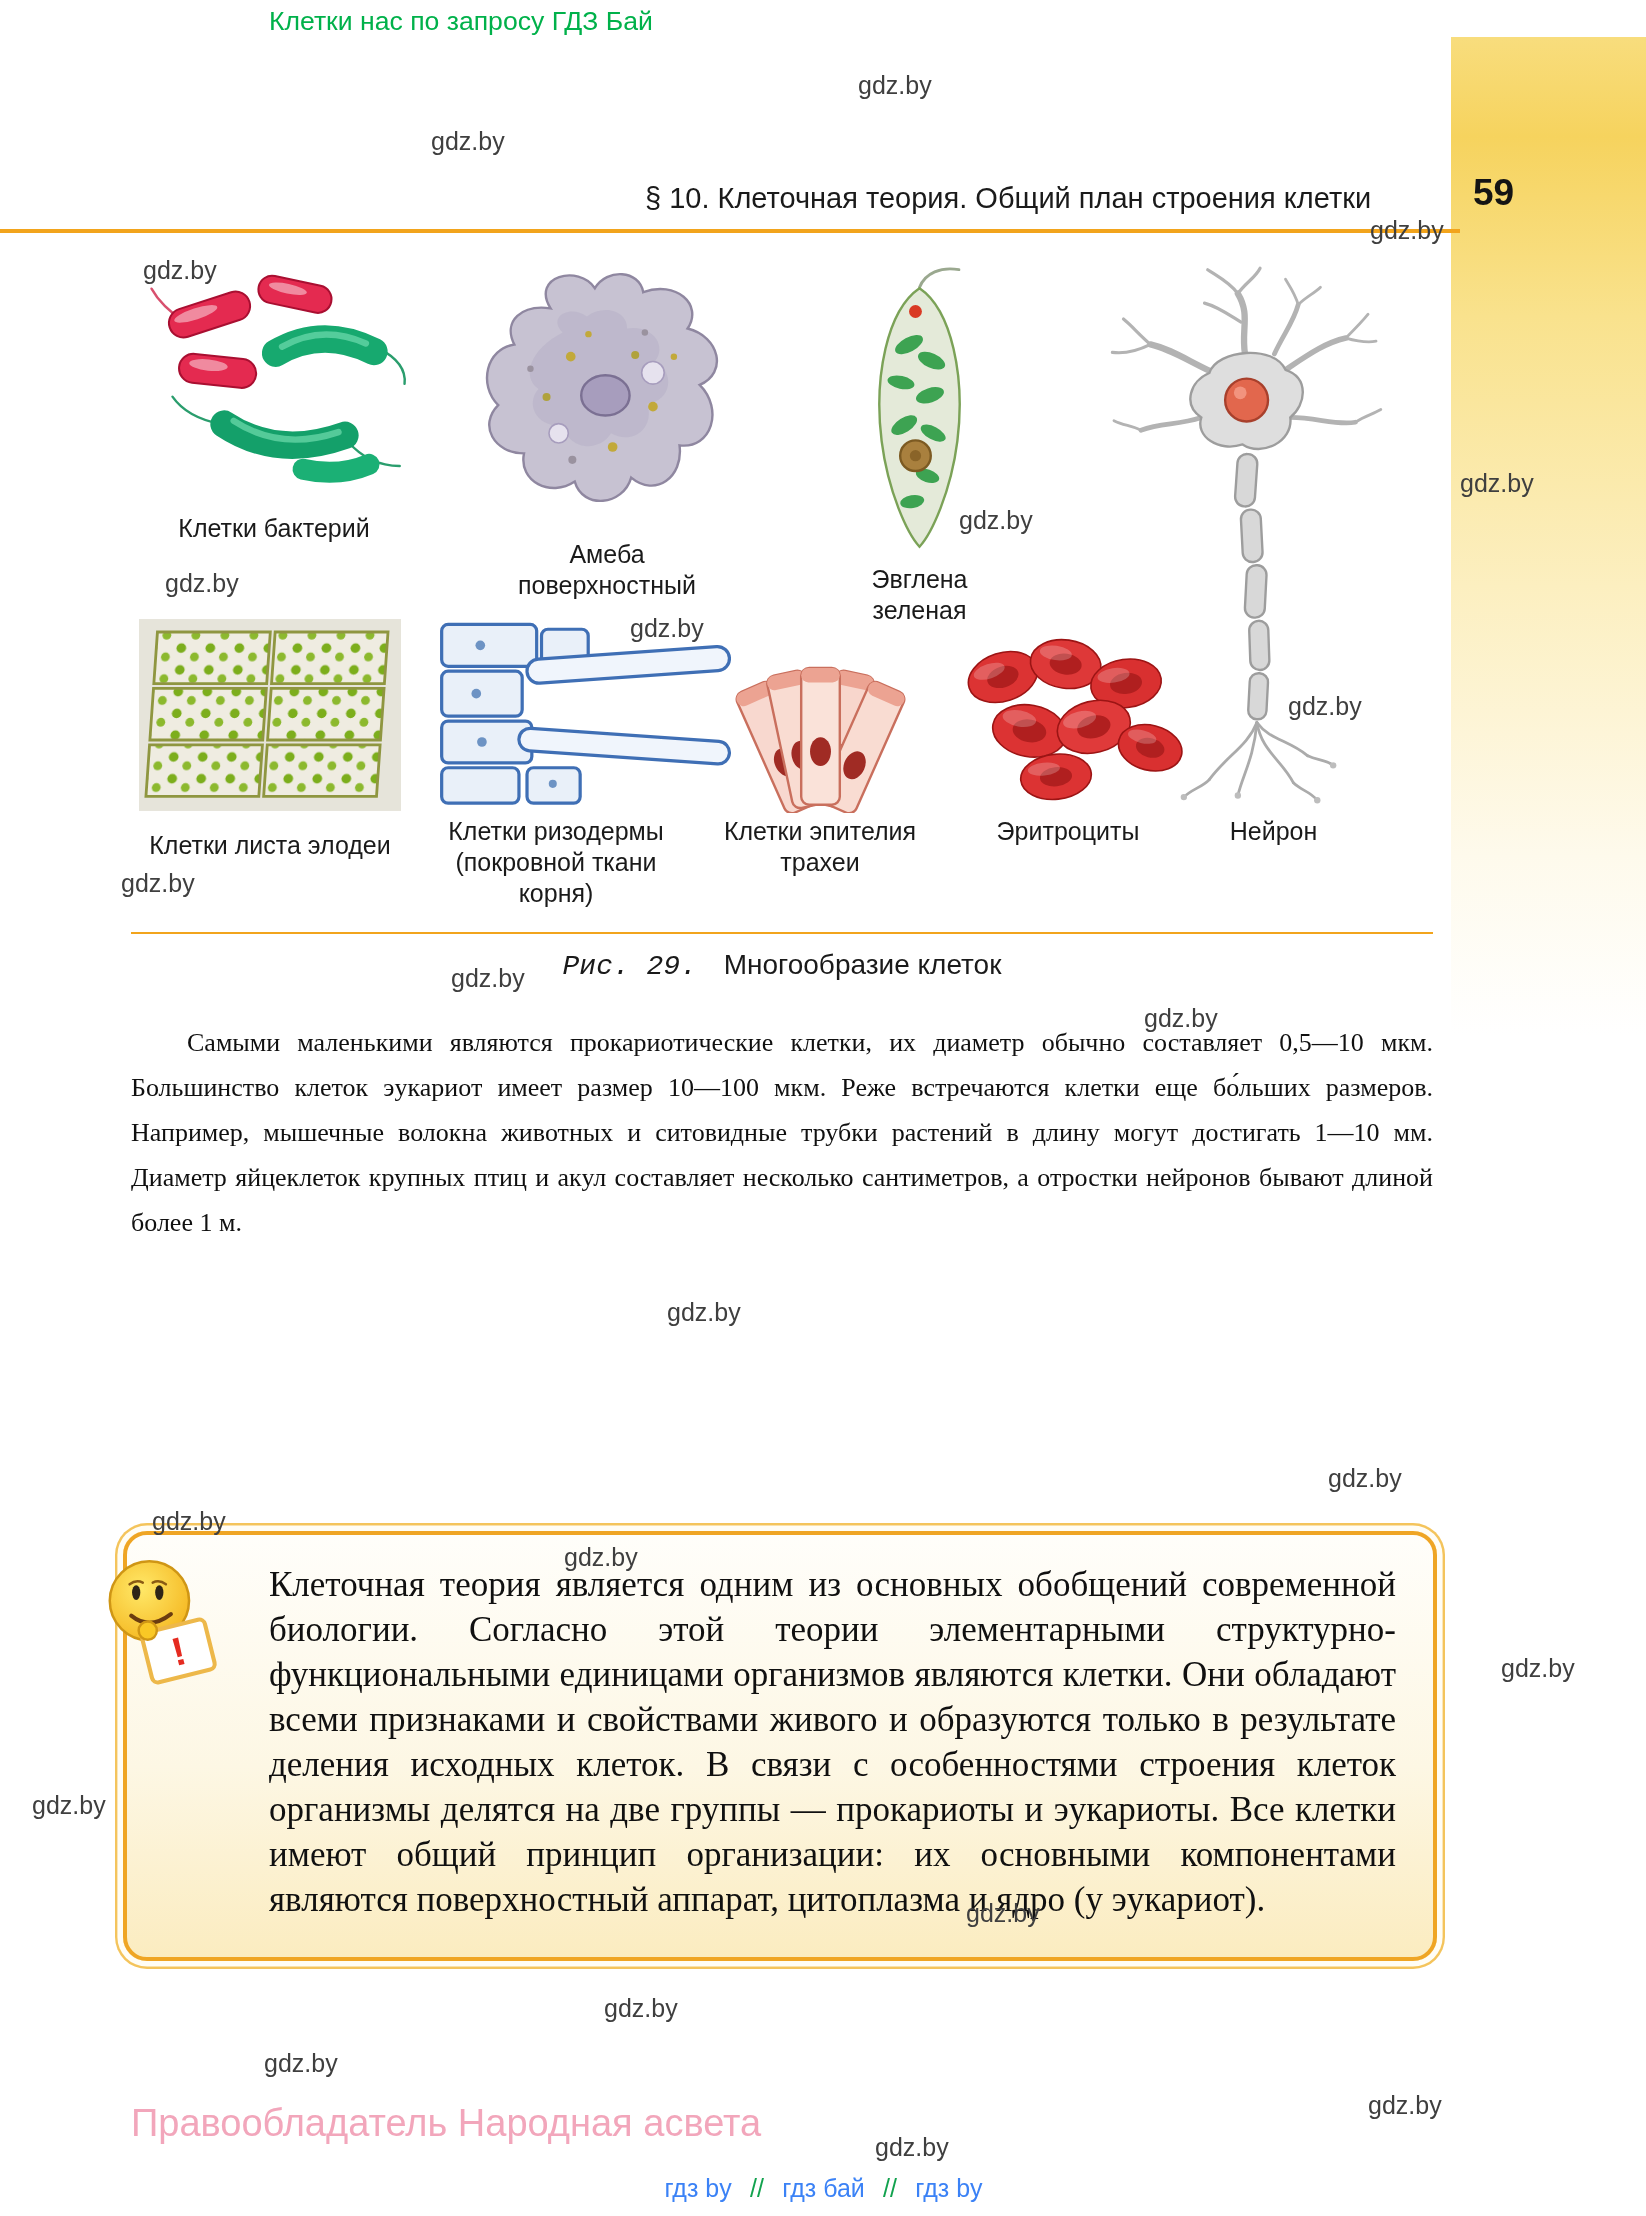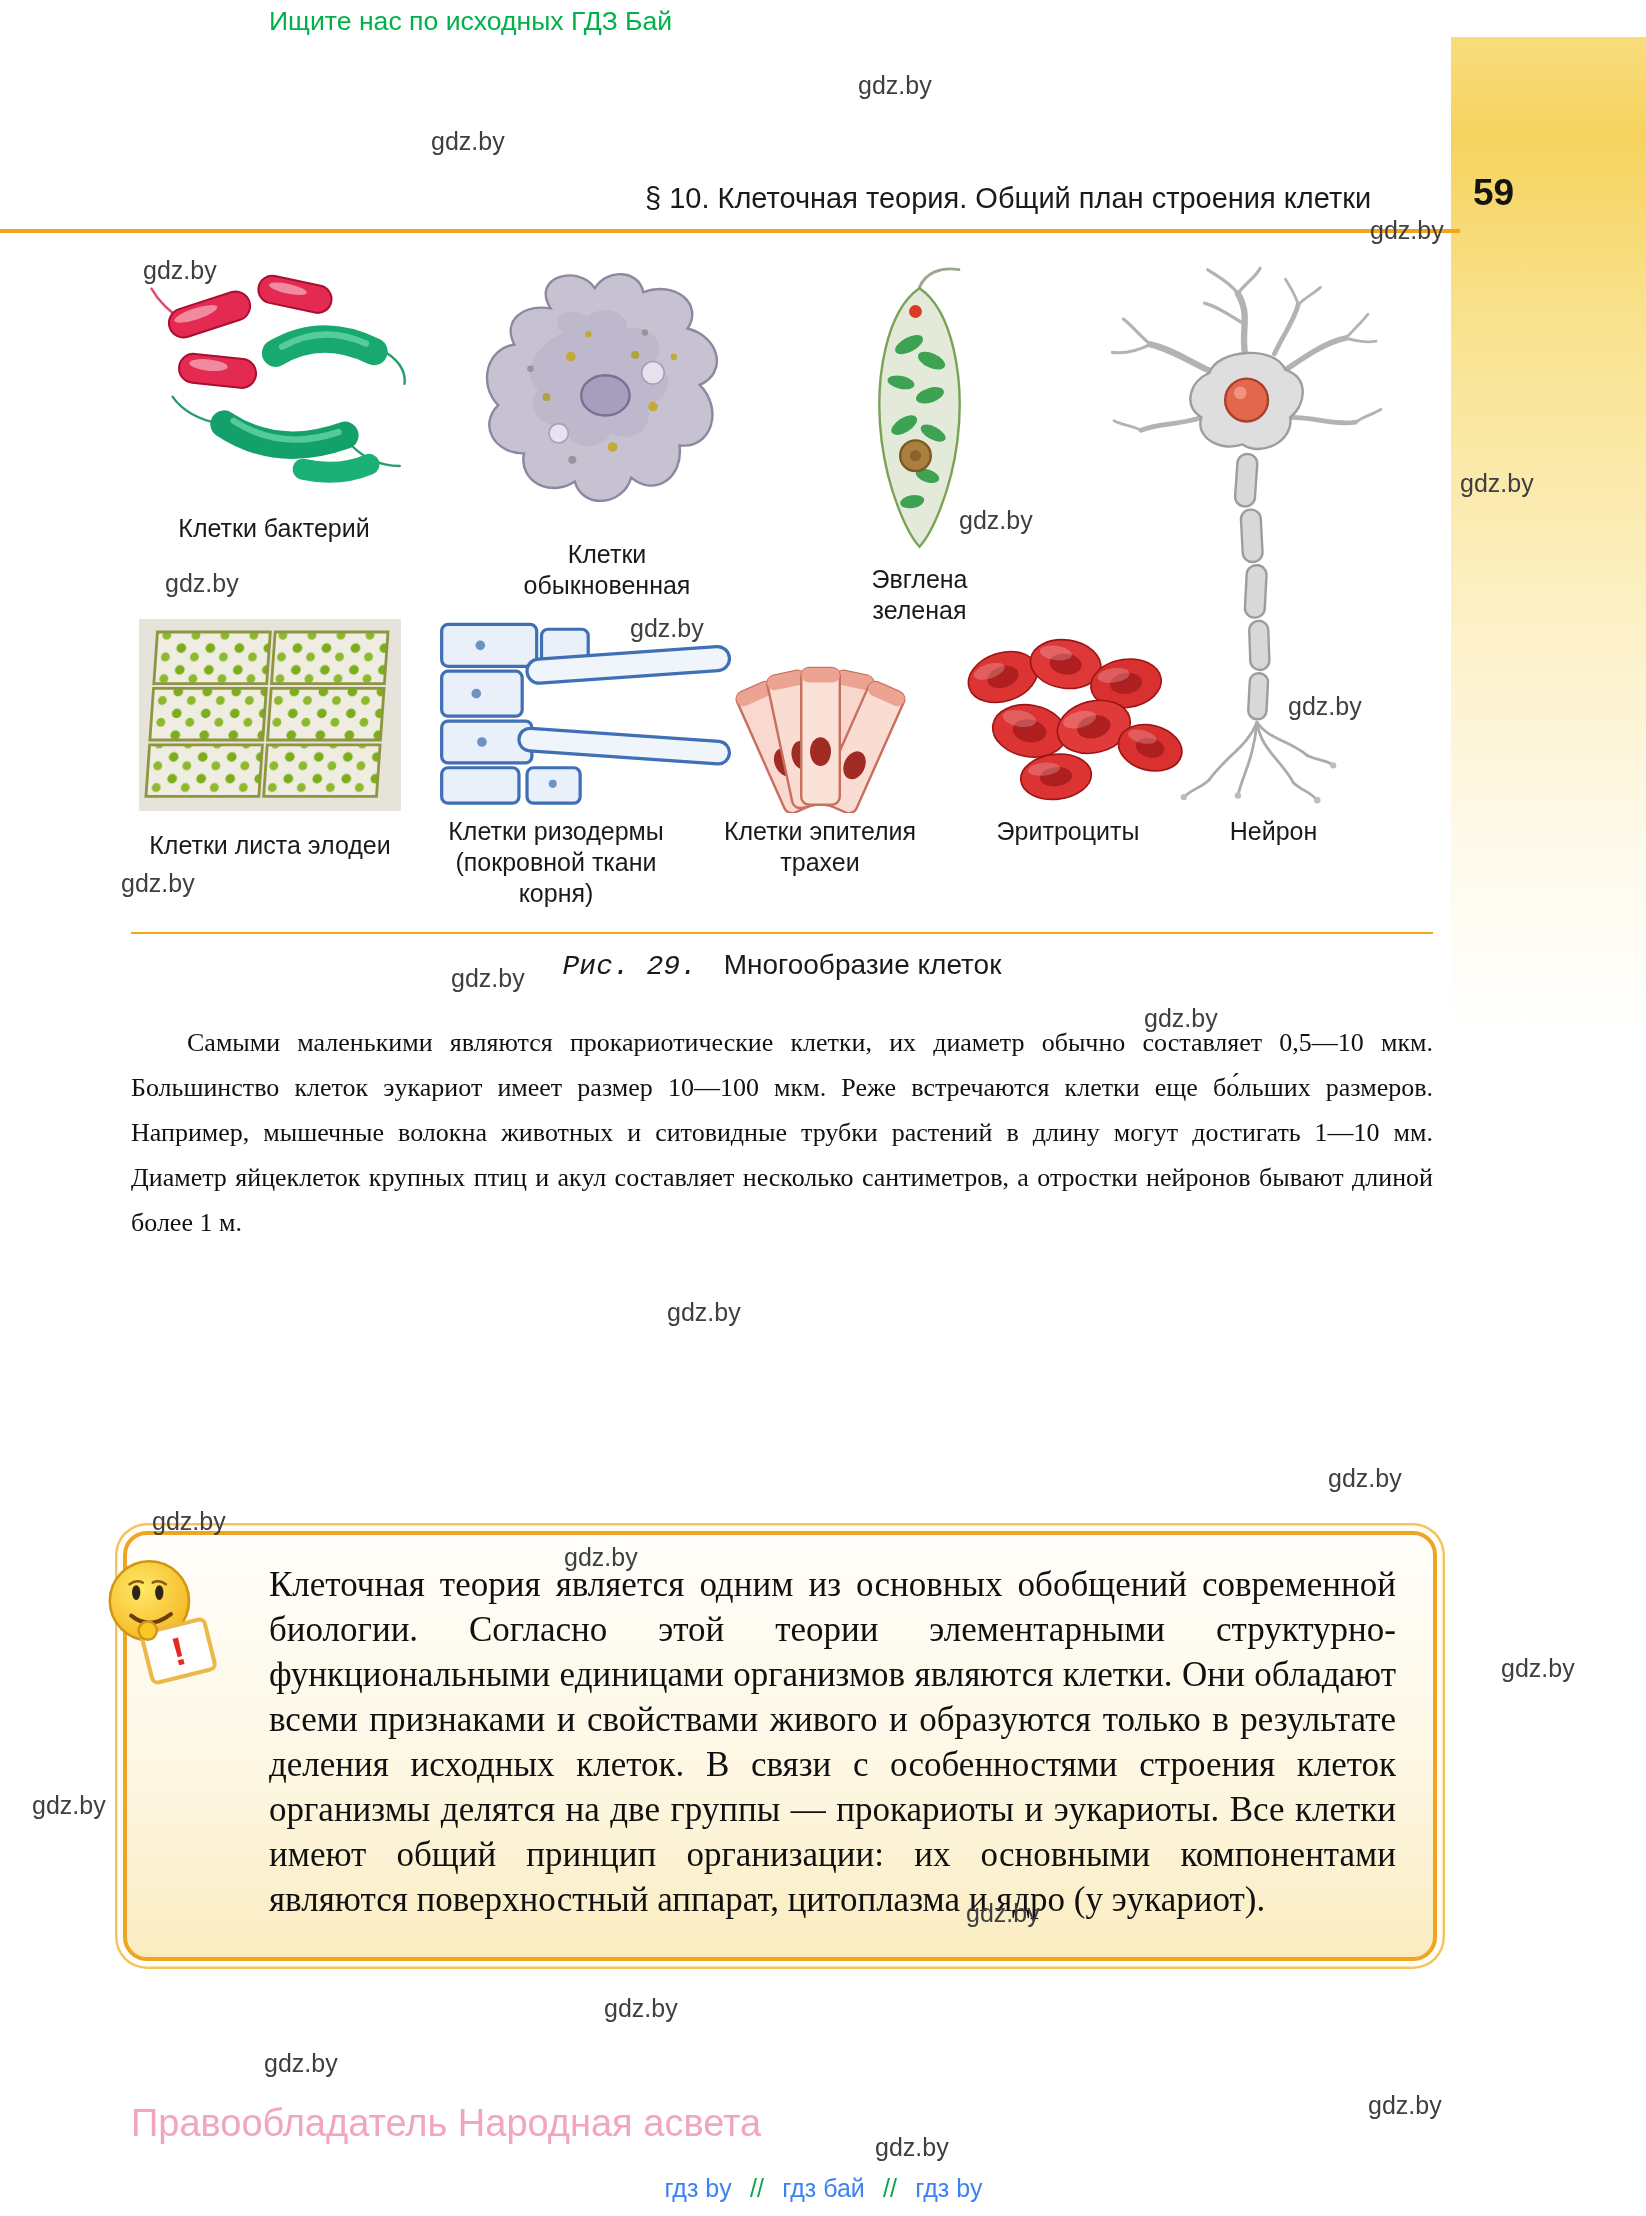--- a/index.html
+++ b/index.html
@@ -34,21 +34,21 @@
   .links .lnk{color:#3b82f6;cursor:pointer}
   .links .sep{color:#12a24e;margin:0 11.3px}
 </style>
 </head>
 <body>
 
 <div class="page">
 
   <div class="ybar"></div>
 
-  <div class="banner">Ищите нас по исходных ГДЗ Бай</div>
+  <div class="banner">Клетки нас по запросу ГДЗ Бай</div>
 
   <div class="wm" style="left:858px;top:71px">gdz.by</div>
   <div class="wm" style="left:431px;top:127px">gdz.by</div>
   <div class="wm" style="left:1370px;top:216px">gdz.by</div>
   <div class="wm" style="left:143px;top:256px">gdz.by</div>
   <div class="wm" style="left:959px;top:506px">gdz.by</div>
   <div class="wm" style="left:1460px;top:469px">gdz.by</div>
   <div class="wm" style="left:165px;top:569px">gdz.by</div>
   <div class="wm" style="left:630px;top:614px">gdz.by</div>
   <div class="wm" style="left:1288px;top:692px">gdz.by</div>
@@ -319,21 +319,21 @@
           <g transform="rotate(-6 128 182)">
               <ellipse cx="128" cy="182" rx="44" ry="28" fill="#dc3333" stroke="#9c1414" stroke-width="2"></ellipse>
               <ellipse cx="128" cy="182" rx="20" ry="12" fill="#b01f1f"></ellipse>
               <ellipse cx="114" cy="171" rx="20" ry="8" fill="#ffffff" opacity="0.22"></ellipse>
             </g>
         </g>
       </svg>
     </div>
 
     <div class="lab" style="left:137px;top:271px;width:274px">Клетки бактерий</div>
-    <div class="lab" style="left:490px;top:297px;width:234px">Клетки обыкновенная</div>
+    <div class="lab" style="left:490px;top:297px;width:234px">Амеба поверхностный</div>
     <div class="lab" style="left:843px;top:322px;width:153px">Эвглена зеленая</div>
     <div class="lab" style="left:145px;top:588px;width:250px">Клетки листа элодеи</div>
     <div class="lab" style="left:419px;top:574px;width:274px">Клетки ризодермы (покровной ткани корня)</div>
     <div class="lab" style="left:687px;top:574px;width:266px">Клетки эпителия трахеи</div>
     <div class="lab" style="left:951px;top:574px;width:234px">Эритроциты</div>
     <div class="lab" style="left:1193px;top:574px;width:161px">Нейрон</div>
   </div>
 
   <div class="crule"></div>
   <div class="caption">

